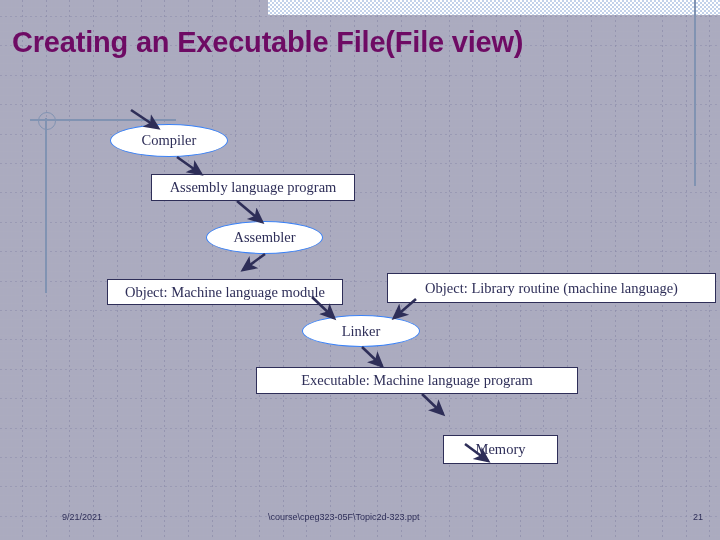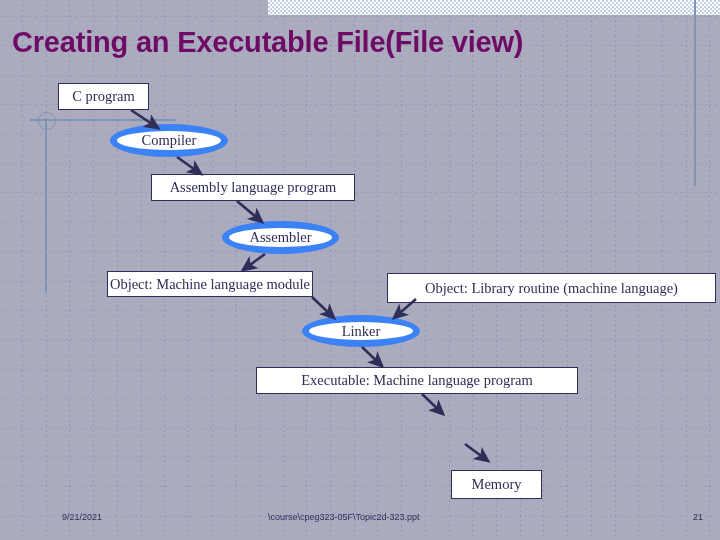--- a/index.html
+++ b/index.html
@@ -126,21 +126,21 @@
     text-align: center;
     background: #ffffff;
     box-sizing: border-box;
     white-space: nowrap;
     line-height: 1;
   }
   .node.rect {
     border: 1px solid #2e2e58;
   }
   .node.ellipse {
-    border: 7px solid #3b82f6;
+    border: 1px solid #3b82f6;
     border-radius: 50%;
   }
 
   
   #arrows {
     position: absolute;
     left: 0; top: 0;
     width: 720px; height: 540px;
     pointer-events: none;
   }
@@ -216,54 +216,51 @@
 
   <div id="top-band"></div>
 
   <div class="blue-rule-v" id="rule-left" style="left:45px; top:118px; height:175px;"></div>
   <div class="blue-rule-h" id="rule-top" style="left:30px; top:119px; width:146px;"></div>
   <div class="blue-rule-v" id="rule-right" style="left:694px; top:0px; height:186px;"></div>
   <div id="left-circle"></div>
 
   <div id="title">Creating an Executable File(File view)</div>
 
-  <div class="node rect" style="left:58px; top:83px; width:91px; height:27px;">
-    <span>C program</span>
-  </div>
 
   <div class="node ellipse" style="left:110px; top:124px; width:118px; height:33px;">
     <span>Compiler</span>
   </div>
 
   <div class="node rect" style="left:151px; top:174px; width:204px; height:27px;">
     <span>Assembly language program</span>
   </div>
 
-  <div class="node ellipse" style="left:222px; top:221px; width:117px; height:33px;">
+  <div class="node ellipse" style="left:206px; top:221px; width:117px; height:33px;">
     <span>Assembler</span>
   </div>
 
-  <div class="node rect" style="left:107px; top:271px; width:206px; height:26px;">
+  <div class="node rect" style="left:107px; top:279px; width:236px; height:26px;">
     <span>Object: Machine language module</span>
   </div>
 
   <div class="node rect" style="left:387px; top:273px; width:329px; height:30px;">
     <span>Object: Library routine (machine language)</span>
   </div>
 
   <div class="node ellipse" style="left:302px; top:315px; width:118px; height:32px;align-items:center;">
     <span>Linker</span>
   </div>
 
   <div class="node rect" style="left:256px; top:367px; width:322px; height:27px;">
     <span>Executable: Machine language program</span>
   </div>
 
 
-  <div class="node rect" style="left:443px; top:470px; width:91px; height:29px;margin-left:8px;">
+  <div class="node rect" style="left:443px; top:435px; width:115px; height:29px;">
     <span>Memory</span>
   </div>
 
   <svg id="arrows" viewBox="0 0 720 540">
     <defs>
       <marker id="ah" markerWidth="7" markerHeight="7" refX="5.2" refY="3.2" orient="auto" markerUnits="strokeWidth">
         <path d="M0,0.3 L6.4,3.2 L0,6.1 L1.6,3.2 z" fill="#2e2e58"></path>
       </marker>
     </defs>
     <g stroke="#2e2e58" stroke-width="2.6" fill="none" marker-end="url(#ah)">

